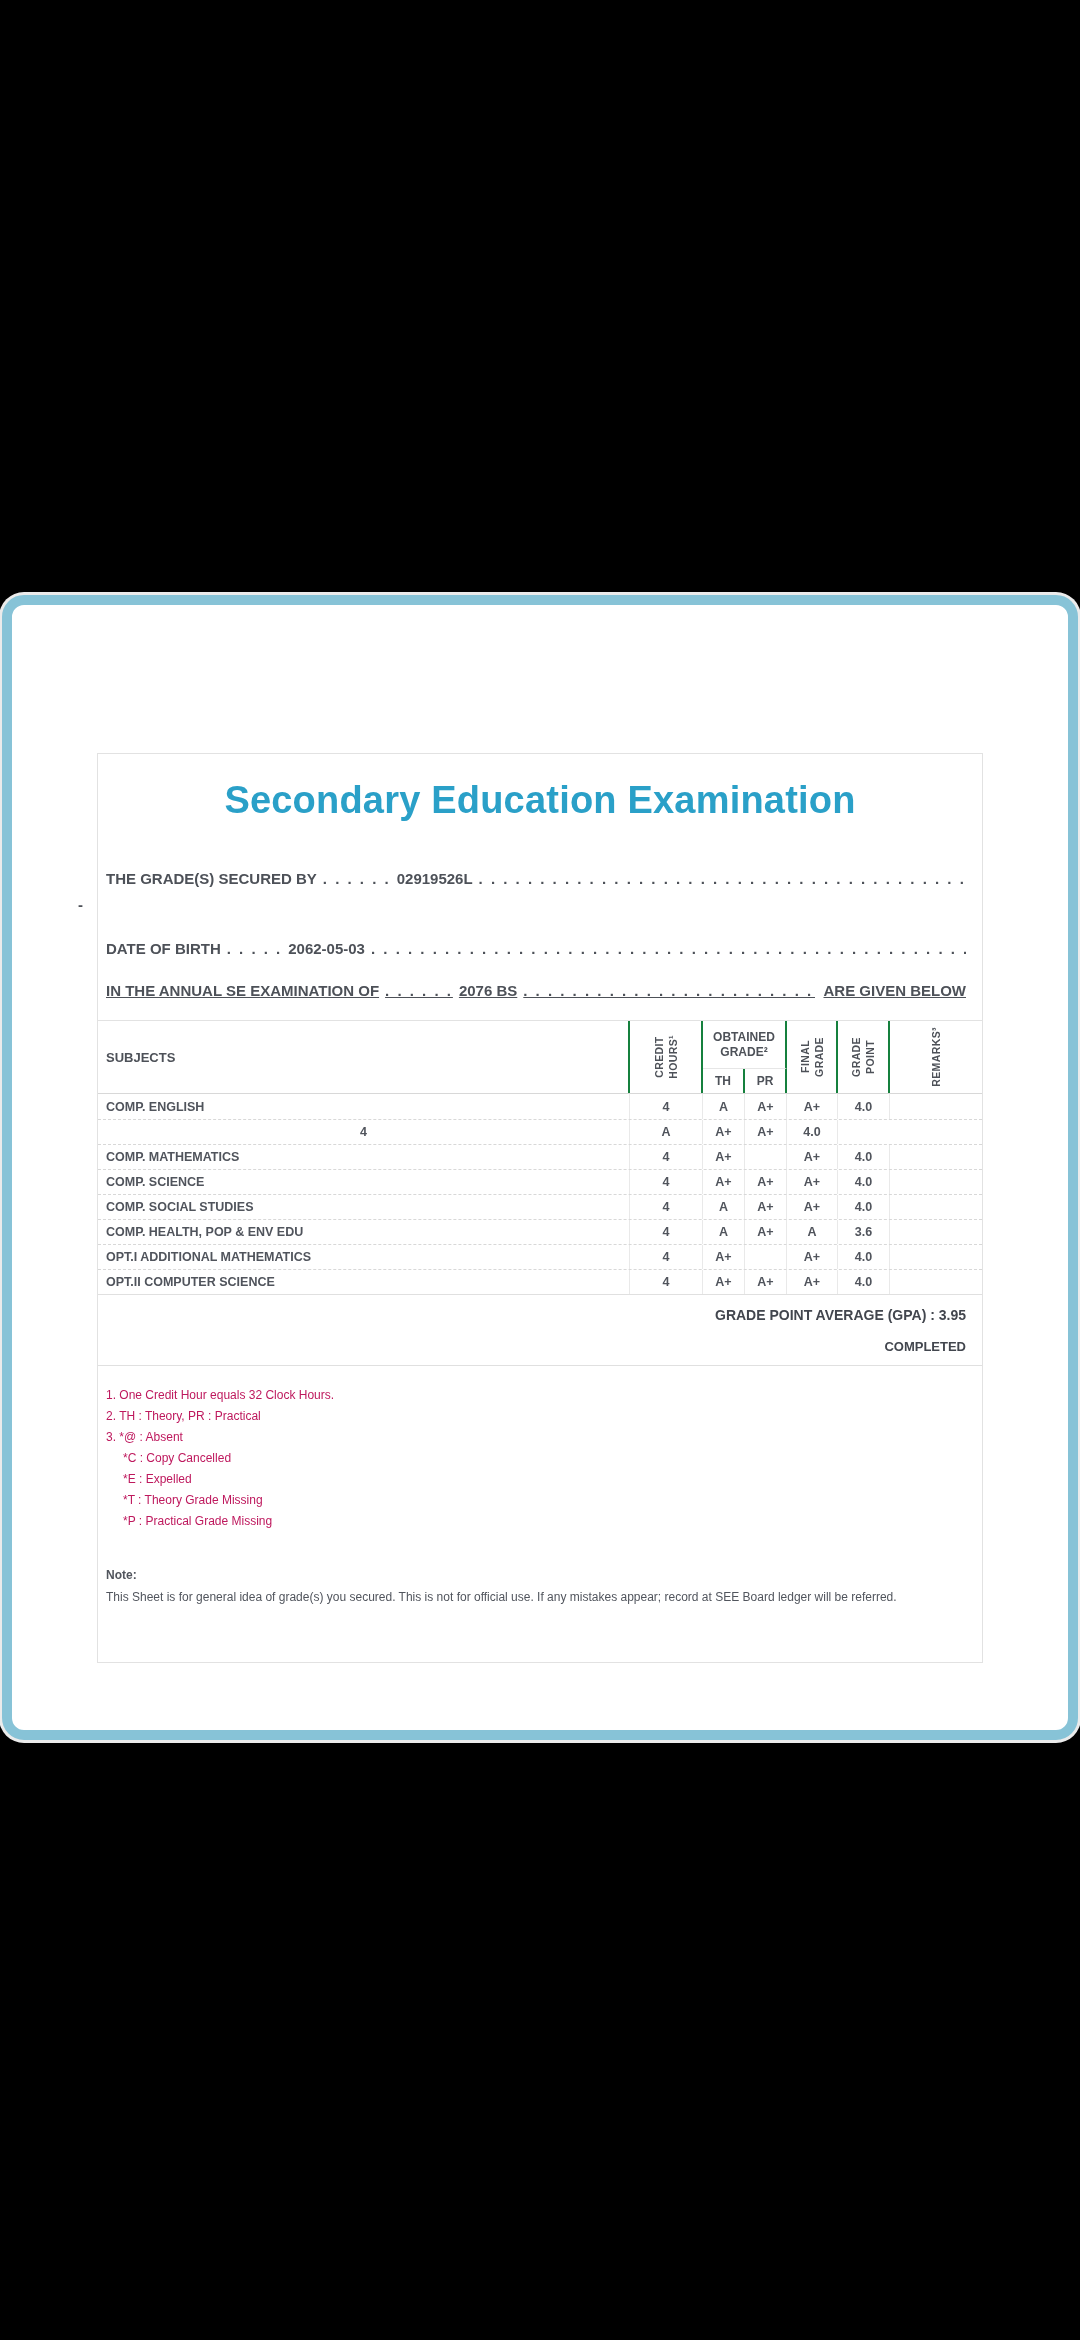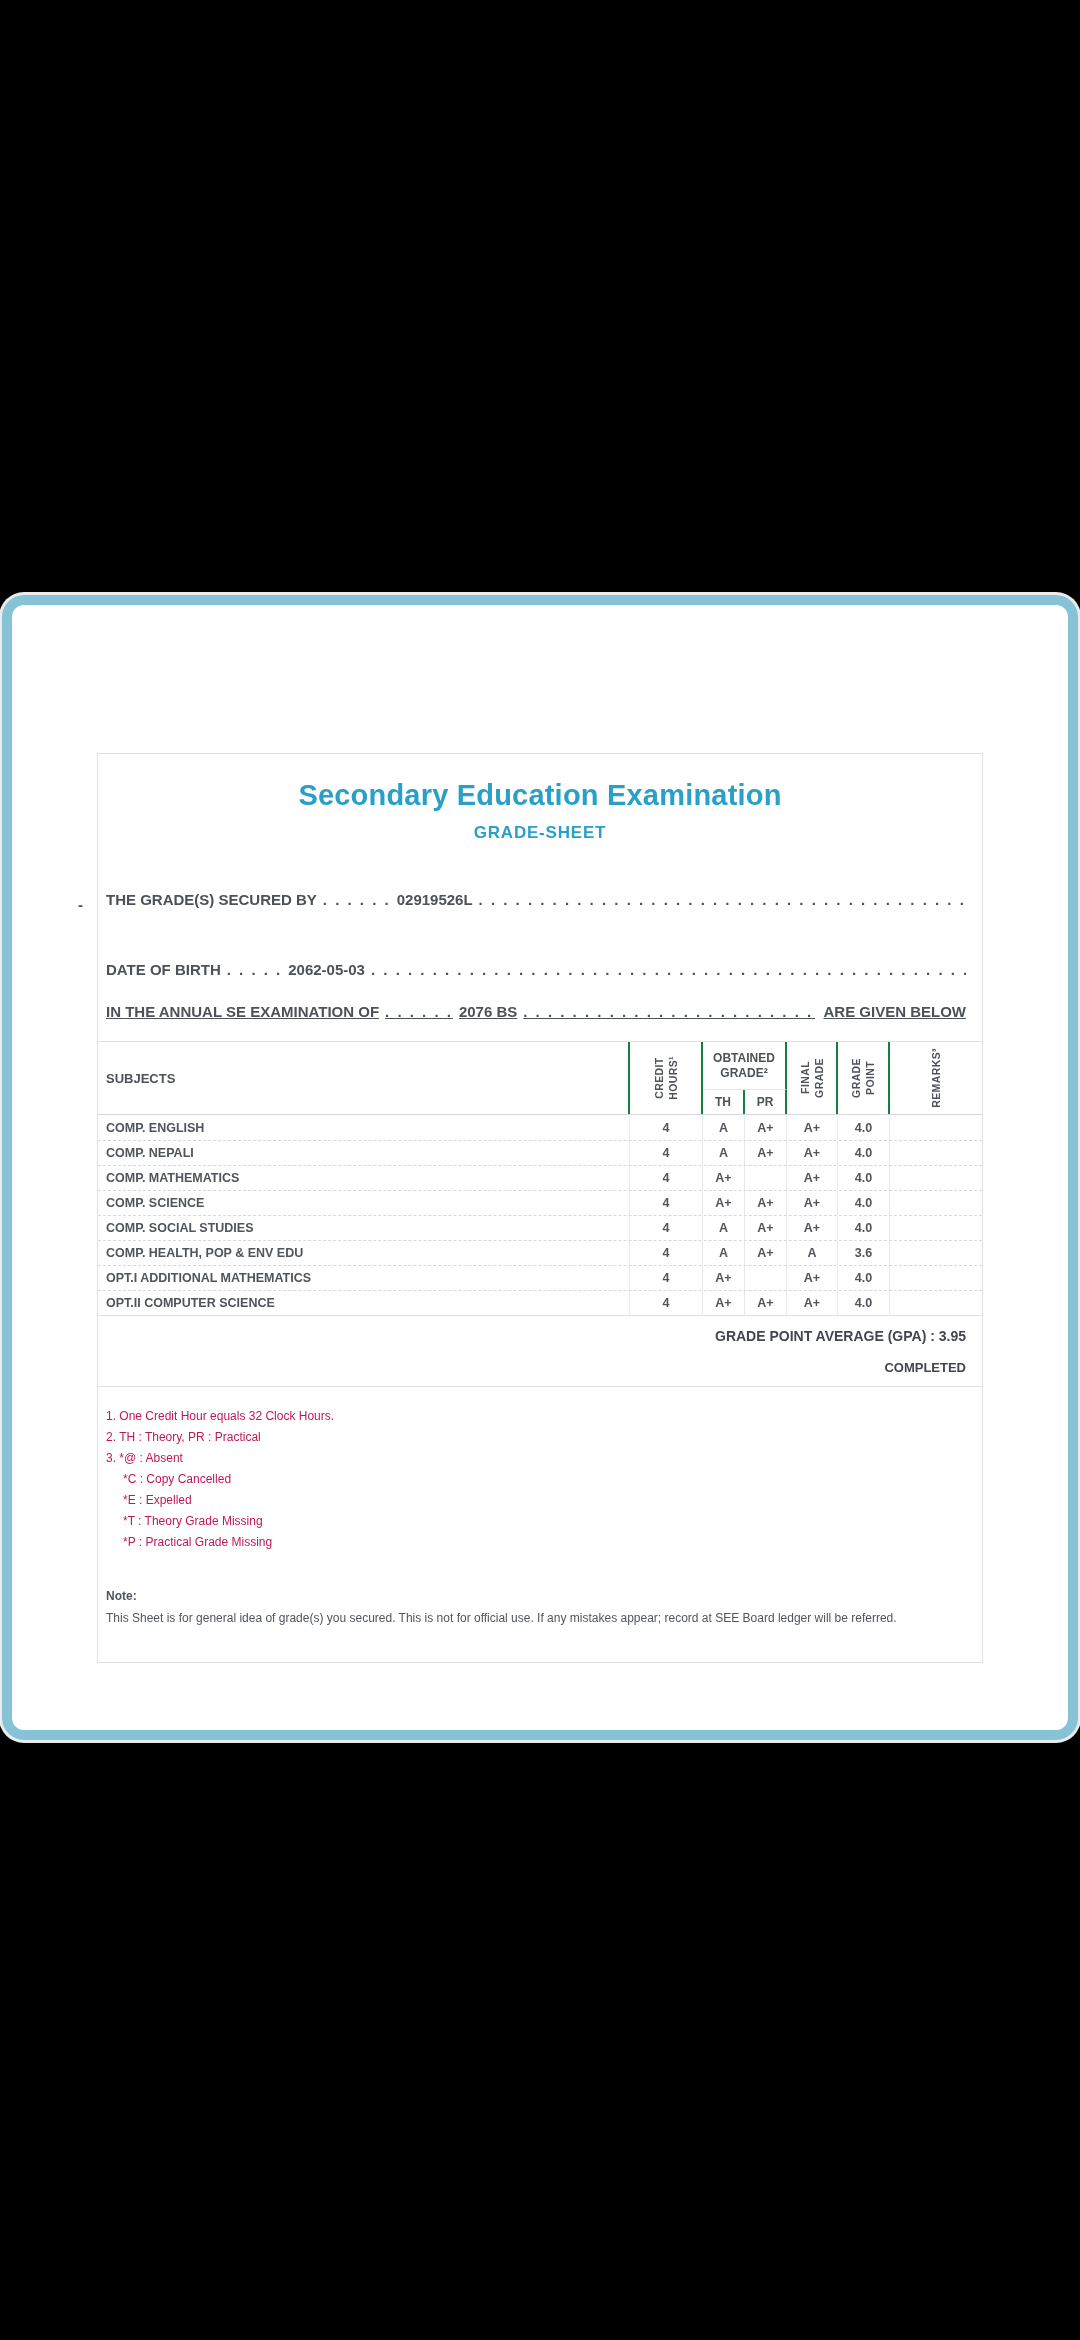--- a/index.html
+++ b/index.html
@@ -9,21 +9,21 @@
 
   
   .card { position:absolute; left:2px; top:595px; width:1076px; height:1145px;
           background:#fff; border:10px solid #87c3d7; border-radius:22px;
           box-shadow:0 0 0 3px rgba(255,255,255,0.92); }
 
   
   .doc { position:absolute; left:85px; top:148px; width:886px; height:910px;
          border:1px solid #e2e2e2; background:#fff; color:#4d5158; }
 
-  .title { margin-top:25px; text-align:center; font-size:29px; font-weight:700;
+  .title { margin-top:25px; text-align:center; font-size:38px; font-weight:700;
            color:#2aa0c8; letter-spacing:0.2px; }
   .subtitle { margin-top:11px; text-align:center; font-size:17px; font-weight:700;
               color:#2aa0c8; letter-spacing:0.8px; }
 
   .hline { display:flex; align-items:baseline; margin:0 16px 0 8px; font-size:15px;
            color:#4d5158; white-space:nowrap; line-height:18px; }
   .hline.l1 { margin-top:48px; }
   .hline.l2 { margin-top:52px; }
   .hline.l3 { margin-top:24px;text-decoration:underline; }
   .hl-label { font-weight:700; }
@@ -86,21 +86,20 @@
 <body>
 
 <div class="screen">
   <div class="card">
 
     <div class="stray">-</div>
 
     <div class="doc">
 
       <div class="title">Secondary Education Examination</div>
-      <div class="subtitle">GRADE-SHEET</div>
 
       <div class="hline l1">
         <span class="hl-label">THE GRADE(S) SECURED BY</span>
         <span class="hl-dots">. . . . . .</span>
         <span class="hl-value">02919526L</span>
         <span class="hl-leader">. . . . . . . . . . . . . . . . . . . . . . . . . . . . . . . . . . . . . . . . . . . . . . . . . . . . . . . . . . . . . . . . . . . . . . . . . . . . . . . . . . . . . . . . . . . . . . . . . . . . . . . . . . . . . . . . . . . . . . . .</span>
       </div>
 
       <div class="hline l2">
         <span class="hl-label">DATE OF BIRTH</span>
@@ -144,21 +143,20 @@
             <div class="trow">
     <div class="tc sub">COMP. ENGLISH</div>
     <div class="tc">4</div>
     <div class="tc">A</div>
     <div class="tc">A+</div>
     <div class="tc">A+</div>
     <div class="tc">4.0</div>
     <div class="tc last"></div>
   </div>
             <div class="trow">
-    <div class="tc sub">COMP. NEPALI</div>
     <div class="tc">4</div>
     <div class="tc">A</div>
     <div class="tc">A+</div>
     <div class="tc">A+</div>
     <div class="tc">4.0</div>
     <div class="tc last"></div>
   </div>
             <div class="trow">
     <div class="tc sub">COMP. MATHEMATICS</div>
     <div class="tc">4</div>

